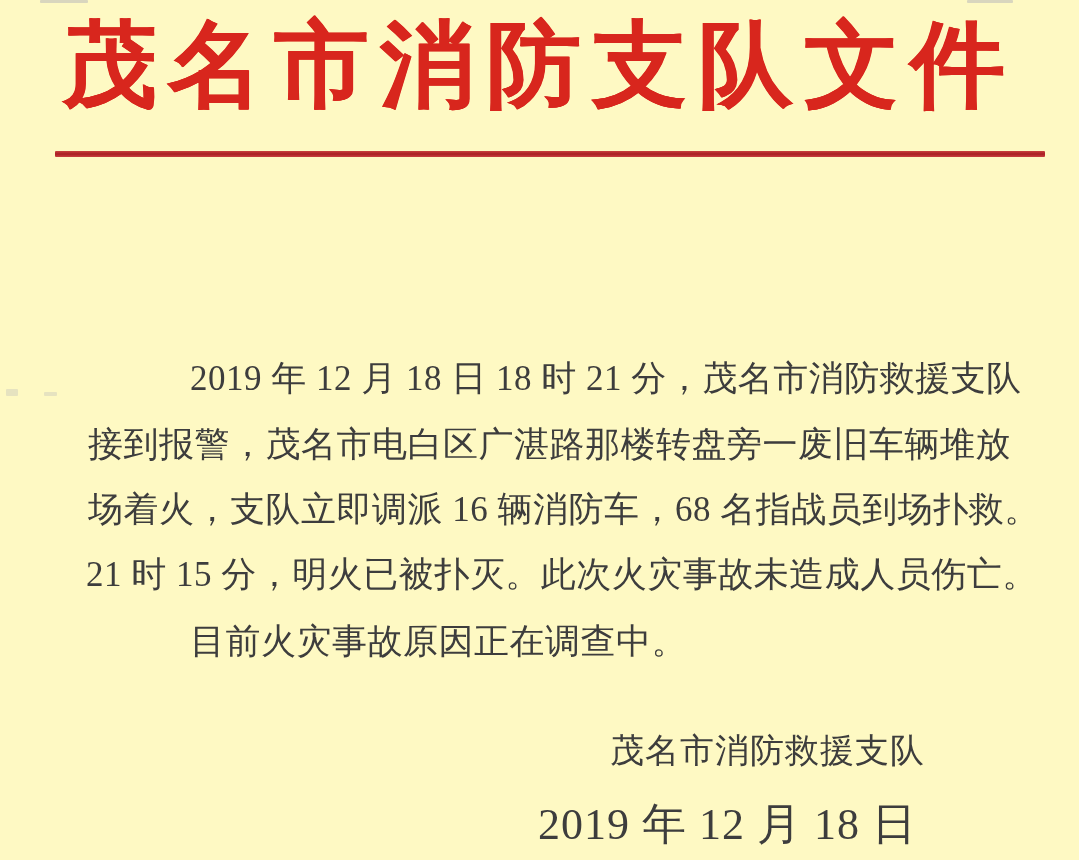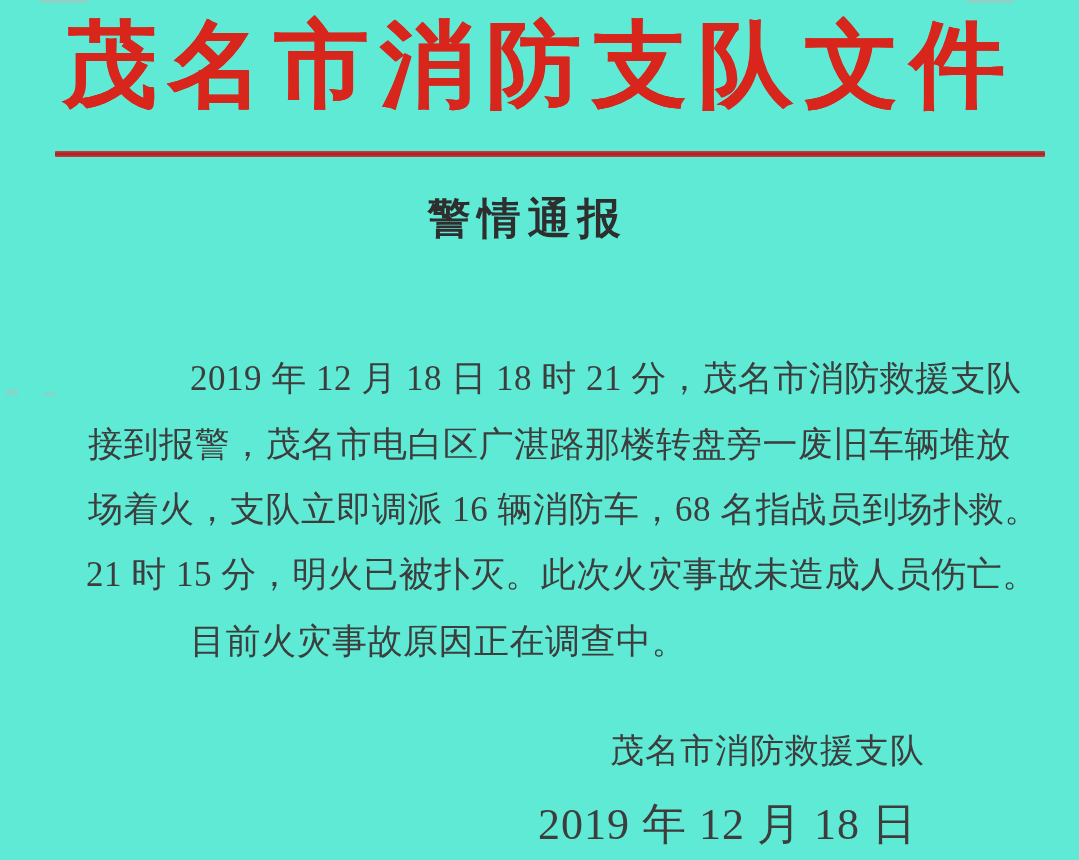--- a/index.html
+++ b/index.html
@@ -4,21 +4,21 @@
 <style>
   html, body {
     margin: 0;
     padding: 0;
     background: #ffffff;
   }
   .page {
     position: relative;
     width: 1079px;
     height: 860px;
-    background: #5eead4;
+    background: #fef9c3;
     overflow: hidden;
     font-family: "Liberation Serif", "DejaVu Serif", serif;
   }
   
   .letterhead {
     position: absolute;
     top: 10px;
     left: 0;
     width: 1079px;
     text-align: center;
@@ -101,21 +101,20 @@
 </style>
 </head>
 <body>
 
 <div class="page">
 
   <div class="letterhead">茂名市消防支队文件</div>
 
   <div class="letterhead-rule"></div>
 
-  <div class="doc-title">警情通报</div>
 
   <div class="body-line l1">2019 年 12 月 18 日 18 时 21 分，茂名市消防救援支队</div>
 
   <div class="body-line l2">接到报警，茂名市电白区广湛路那楼转盘旁一废旧车辆堆放</div>
 
   <div class="body-line l3">场着火，支队立即调派 16 辆消防车，68 名指战员到场扑救。</div>
 
   <div class="body-line l4">21 时 15 分，明火已被扑灭。此次火灾事故未造成人员伤亡。</div>
 
   <div class="body-line l5">目前火灾事故原因正在调查中。</div>

